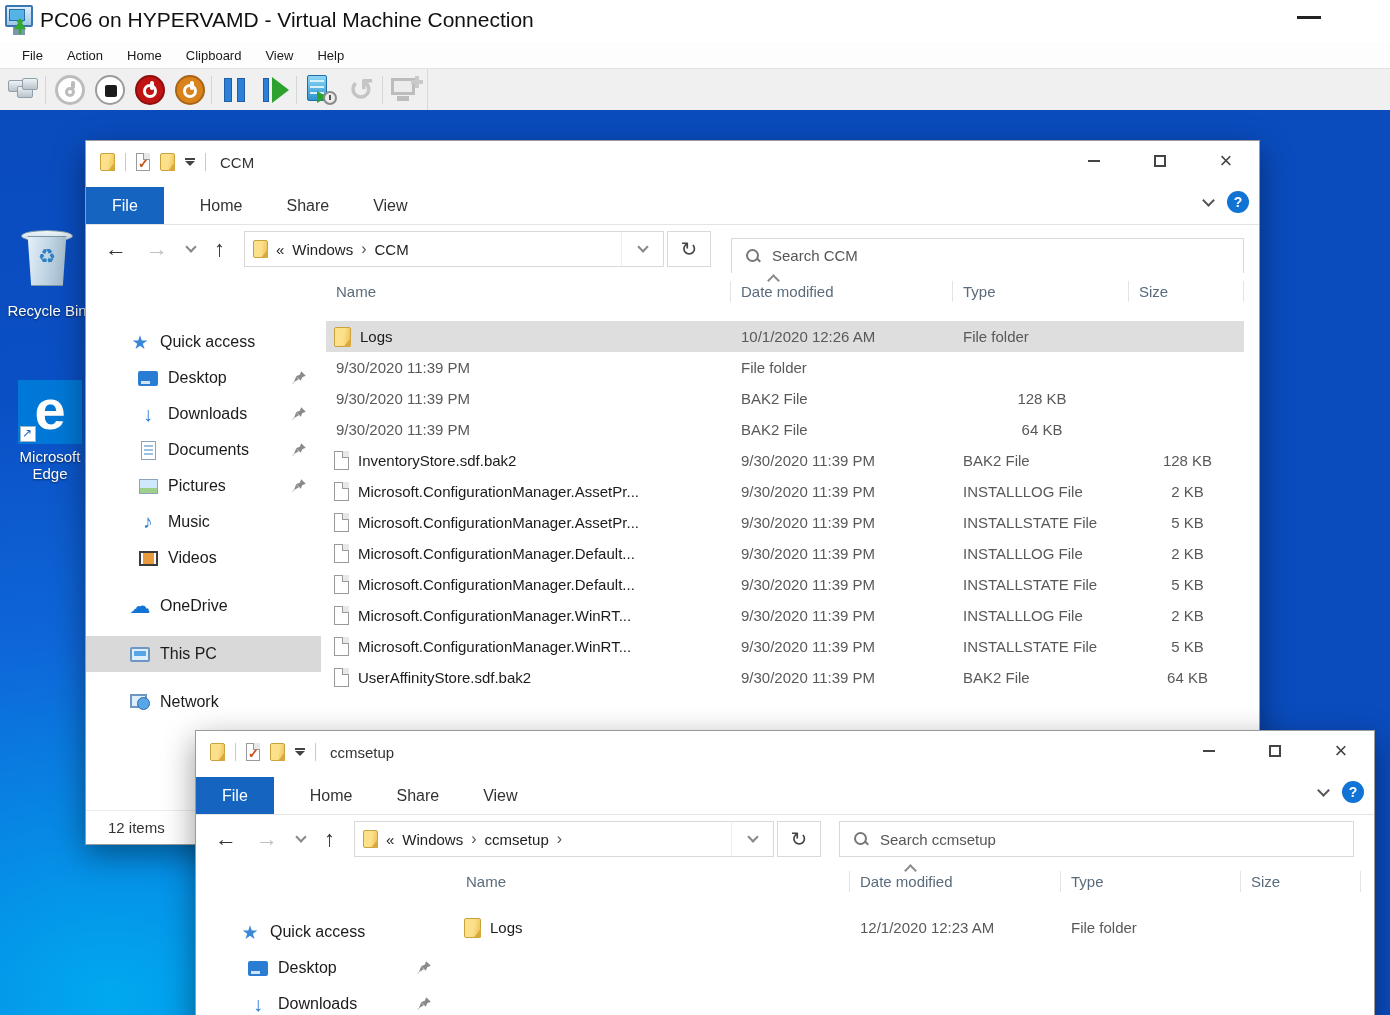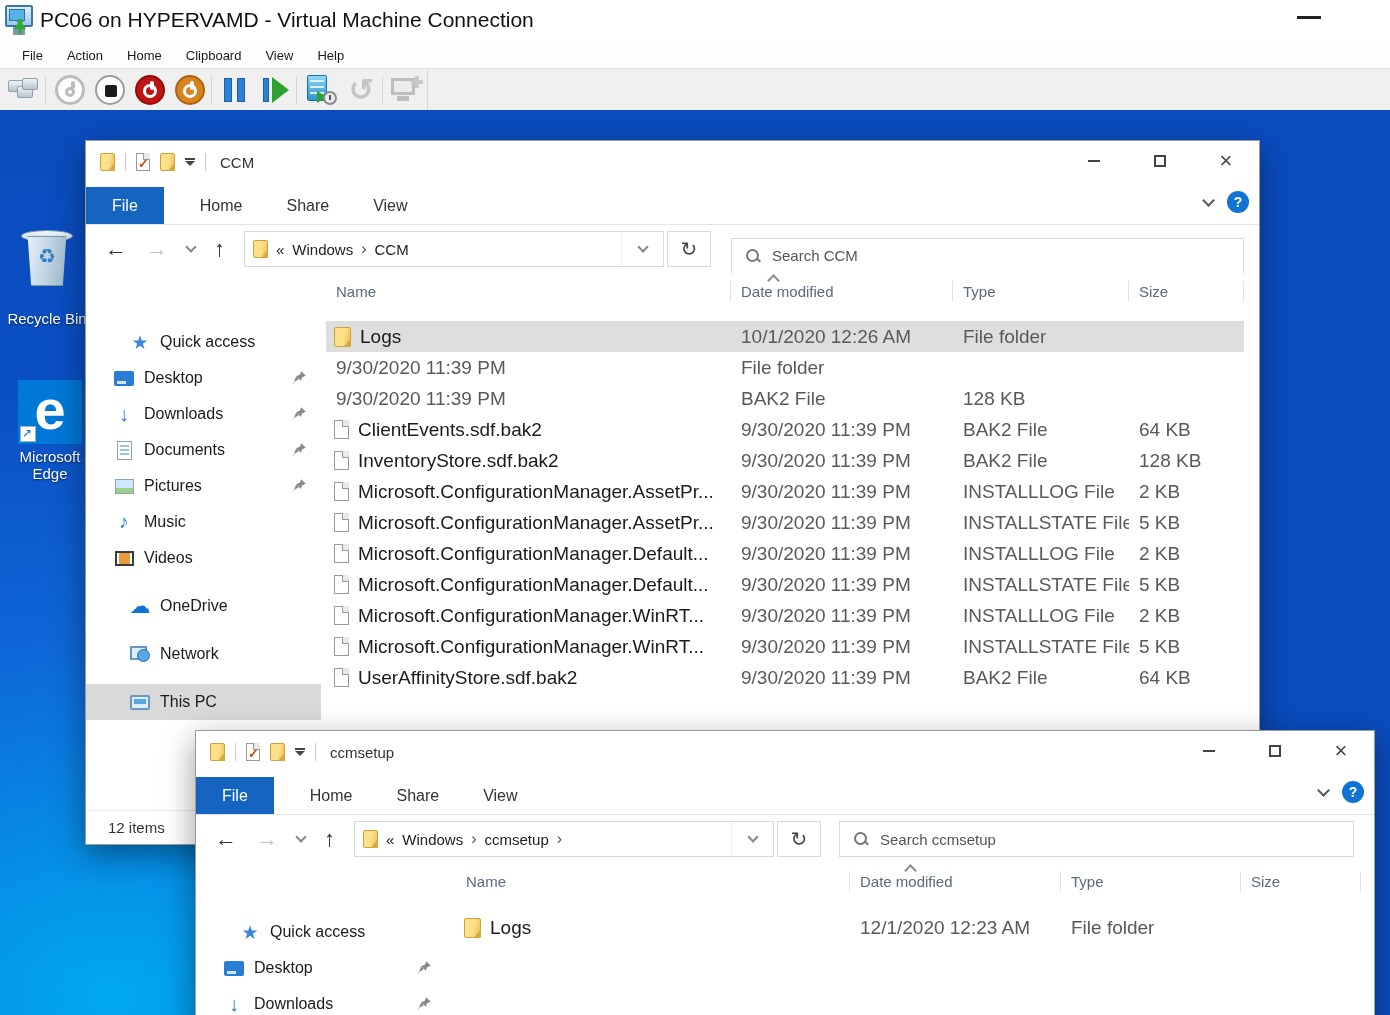--- a/index.html
+++ b/index.html
@@ -60,21 +60,21 @@
   .gi-enhanced-session .bs{position:absolute;left:6px;top:20px;width:12px;height:5px;background:#bdbdbd;}
   .gi-enhanced-session .pl{position:absolute;right:0;top:0;width:12px;height:12px;}
   .gi-enhanced-session .pl::before,.gi-enhanced-session .pl::after{content:"";position:absolute;background:#c9c9c9;}
   .gi-enhanced-session .pl::before{left:4px;top:0;width:4px;height:12px;}
   .gi-enhanced-session .pl::after{left:0;top:4px;width:12px;height:4px;}
 
   
   .vm-screen{position:absolute;left:0;top:110px;width:1390px;height:905px;overflow:hidden;
     background:radial-gradient(1150px 850px at 8% 98%, #00a9f0 0%, #0e66d8 42%, #0a4fc4 72%, #0a4cbe 100%);}
   .dicon{position:absolute;width:86px;text-align:center;color:#fff;font-size:15px;text-shadow:0 1px 2px rgba(0,0,0,.6);}
-  .dicon .lbl{margin-top:20px;line-height:17px;}
+  .dicon .lbl{margin-top:12px;line-height:17px;}
   .rb-body{position:relative;width:52px;height:62px;margin:0 auto;}
   .rb-can{position:absolute;left:4px;top:8px;width:44px;height:50px;background:linear-gradient(100deg,#e8f2fa,#b9cfdf 60%,#9db7c9);border:1px solid #7d97a9;clip-path:polygon(6% 0,94% 0,86% 100%,14% 100%);}
   .rb-rim{position:absolute;left:0;top:2px;width:52px;height:12px;background:linear-gradient(#f2f8fc,#c3d6e3);border:1px solid #7d97a9;border-radius:50%;}
   .rb-sym{position:absolute;left:0;top:16px;width:52px;text-align:center;font-size:20px;color:#2f7fc2;text-shadow:none;}
   .edge-tile{position:relative;width:64px;height:64px;margin:0 auto;background:#0078d7;}
   .edge-e{position:absolute;left:0;top:-2px;width:64px;height:64px;color:#fff;font-size:56px;font-weight:bold;line-height:64px;text-align:center;text-shadow:none;}
   .edge-short{position:absolute;left:2px;bottom:2px;width:16px;height:16px;background:#fff;border:1px solid #9db4cc;}
   .edge-short::before{content:"\2197";position:absolute;left:1px;top:-1px;font-size:12px;color:#2567c6;text-shadow:none;}
 
   
@@ -109,21 +109,21 @@
   .searchbox{height:36px;border:1px solid #d9d9d9;background:#fff;display:flex;align-items:center;padding-left:14px;gap:12px;}
   .search-glyph{position:relative;width:14px;height:14px;}
   .search-glyph::before{content:"";position:absolute;left:0;top:0;width:9px;height:9px;border:2px solid #777;border-radius:50%;}
   .search-glyph::after{content:"";position:absolute;left:10px;top:10px;width:5px;height:2px;background:#777;transform:rotate(45deg);}
   .search-ph{font-size:15px;color:#555;}
   .x-main{position:absolute;left:0;top:132px;right:0;bottom:0;background:#fff;overflow:hidden;}
   
   .sidebar{position:absolute;left:0;top:0;bottom:0;}
   #win-ccm .sidebar{width:235px;} #win-ccmsetup .sidebar{width:250px;}
   .side-item{position:relative;height:36px;display:flex;align-items:center;gap:10px;padding-left:44px;font-size:16px;color:#1b1b1b;margin-top:0;}
-  .side-item.lvl1{padding-left:28px;}
+  .side-item.lvl1{padding-left:52px;}
   .side-item.grp-gap{margin-top:12px;}
   .side-item.selected{background:#d9d9d9;}
   .side-item .pin{display:none;position:absolute;right:14px;top:10px;width:16px;height:16px;}
   .side-item.pinned .pin{display:block;}
   .pin svg{width:16px;height:16px;fill:#8a8a8a;}
   .sicon{width:20px;height:20px;display:flex;align-items:center;justify-content:center;position:relative;flex:none;}
   .si-star{color:#3a87d8;font-size:19px;}
   .si-downloads{color:#2b7cd3;font-size:20px;font-weight:bold;}
   .si-music{color:#2b7cd3;font-size:19px;}
   .si-onedrive{color:#1173d4;font-size:21px;}
@@ -143,25 +143,25 @@
   .flist{position:absolute;top:0;bottom:7px;}
   #win-ccm .flist{left:240px;width:918px;}
   #win-ccmsetup .flist{left:260px;width:905px;}
   .fhead{position:relative;height:37px;display:grid;align-items:center;font-size:15px;color:#5a6b7b;}
   #win-ccm .fhead,#win-ccm .frow{grid-template-columns:405px 222px 176px 115px;}
   #win-ccmsetup .fhead,#win-ccmsetup .frow{grid-template-columns:394px 211px 180px 120px;}
   .hcell{position:relative;height:37px;display:flex;align-items:center;padding-left:10px;}
   .hcell::after{content:"";position:absolute;right:0;top:8px;bottom:8px;width:1px;background:#e3e3e3;}
   .sortchev{position:absolute;top:3px;width:9px;height:9px;border-left:2px solid #8a8a8a;border-top:2px solid #8a8a8a;transform:rotate(45deg);}
   #win-ccm .sortchev{left:443px;} #win-ccmsetup .sortchev{left:450px;}
-  .frow{display:grid;align-items:center;height:31px;font-size:19px;}
+  .frow{display:grid;align-items:center;height:31px;font-size:15px;}
   .frow.selected{background:#dedede;}
   .fcell{padding-left:10px;color:#595959;white-space:nowrap;overflow:hidden;}
   .fcell.name{color:#1b1b1b;display:flex;align-items:center;gap:9px;padding-left:8px;}
-  .fcell.size{text-align:left;padding-right:8px;}
+  .fcell.size{text-align:center;padding-right:8px;}
   .ficon{flex:none;position:relative;}
   .fi-folder{width:17px;height:20px;background:linear-gradient(100deg,#fce08a 55%,#edbf55);border:1px solid #caa23c;border-radius:2px;}
   .fi-folder::after{content:"";position:absolute;right:-1px;bottom:-1px;width:7px;height:9px;background:#d8a93f;clip-path:polygon(100% 0,100% 100%,0 100%);}
   .fi-file{width:15px;height:19px;background:#fff;border:1px solid #9a9a9a;}
   .fi-file::before{content:"";position:absolute;right:-1px;top:-1px;width:6px;height:6px;background:#e8e8e8;border-left:1px solid #9a9a9a;border-bottom:1px solid #9a9a9a;}
   .qat .fi-folder{width:15px;height:18px;}
   .qat .fi-file{width:14px;height:18px;}
   .qat-check{position:absolute;left:1px;top:2px;font-size:13px;color:#c4501e;font-weight:bold;}
   .qat-dd{display:flex;flex-direction:column;align-items:center;gap:1px;}
   .qat-dd i{display:block;width:10px;height:2px;background:#444;}
@@ -387,32 +387,32 @@
               <span class="si-vid"></span>
             </span>
     <span class="side-label">Videos</span>
 
   </div>
           <div class="side-item grp-gap">
     <span class="sicon si-onedrive">☁</span>
     <span class="side-label">OneDrive</span>
 
   </div>
+          <div class="side-item selected grp-gap">
+    <span class="sicon si-thispc">
+              <span class="si-mon"></span>
+            </span>
+    <span class="side-label">This PC</span>
+
+  </div>
           <div class="side-item grp-gap">
     <span class="sicon">
               <span class="si-net"></span>
             </span>
     <span class="side-label">Network</span>
-
-  </div>
-          <div class="side-item selected grp-gap">
-    <span class="sicon si-thispc">
-              <span class="si-mon"></span>
-            </span>
-    <span class="side-label">This PC</span>
 
   </div>
         </div>
       <div class="flist">
         <div class="fhead">
           <span class="sortchev"></span>
           <div class="hcell">Name</div>
           <div class="hcell">Date modified</div>
           <div class="hcell">Type</div>
           <div class="hcell">Size</div>
@@ -431,24 +431,20 @@
     <div class="fcell date">9/30/2020 11:39 PM</div>
     <div class="fcell type">File folder</div>
     <div class="fcell size"></div>
   </div>
             <div class="frow">
     <div class="fcell date">9/30/2020 11:39 PM</div>
     <div class="fcell type">BAK2 File</div>
     <div class="fcell size">128 KB</div>
   </div>
             <div class="frow">
-    <div class="fcell name">
-                <span class="ficon fi-file"></span>
-                <span>ClientEvents.sdf.bak2</span>
-              </div>
     <div class="fcell date">9/30/2020 11:39 PM</div>
     <div class="fcell type">BAK2 File</div>
     <div class="fcell size">64 KB</div>
   </div>
             <div class="frow">
     <div class="fcell name">
                 <span class="ficon fi-file"></span>
                 <span>InventoryStore.sdf.bak2</span>
               </div>
     <div class="fcell date">9/30/2020 11:39 PM</div>

